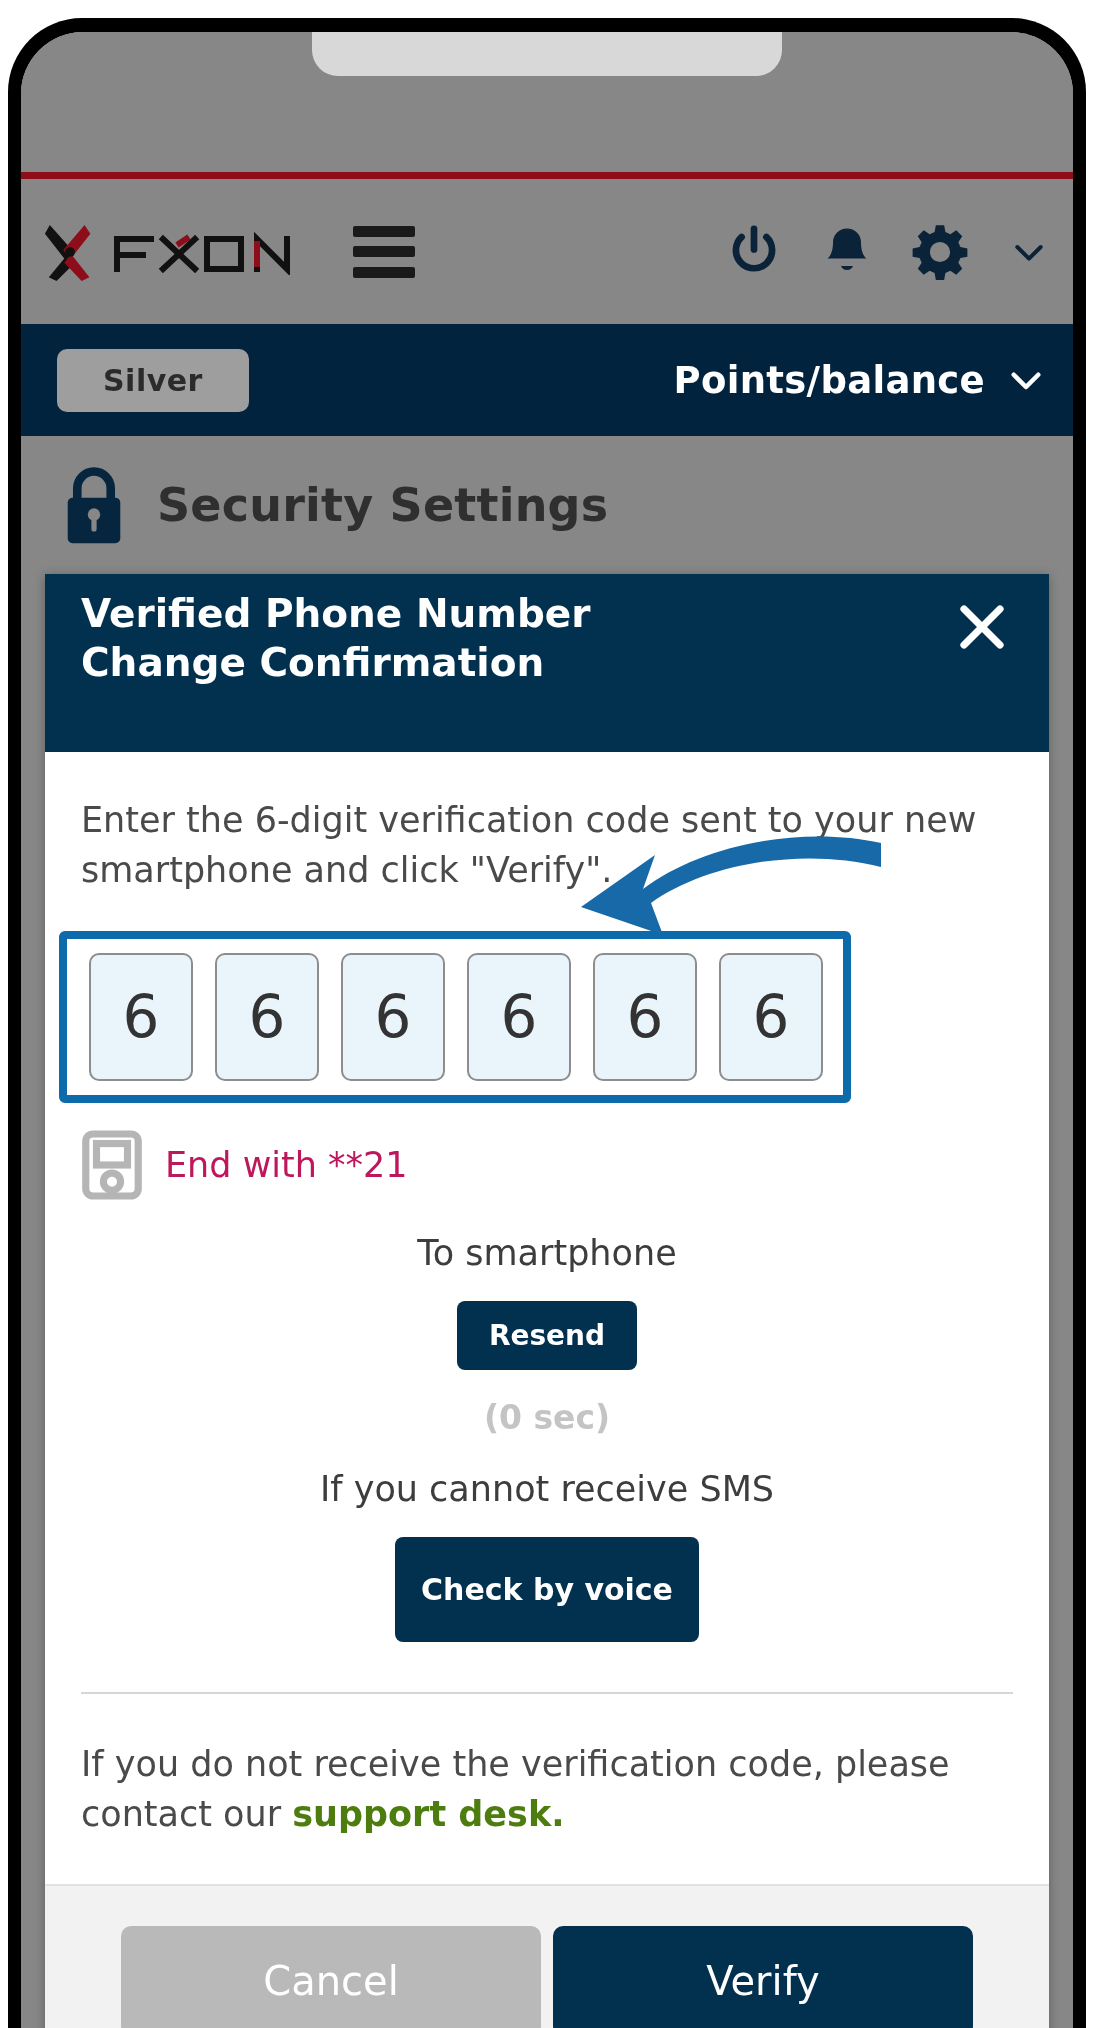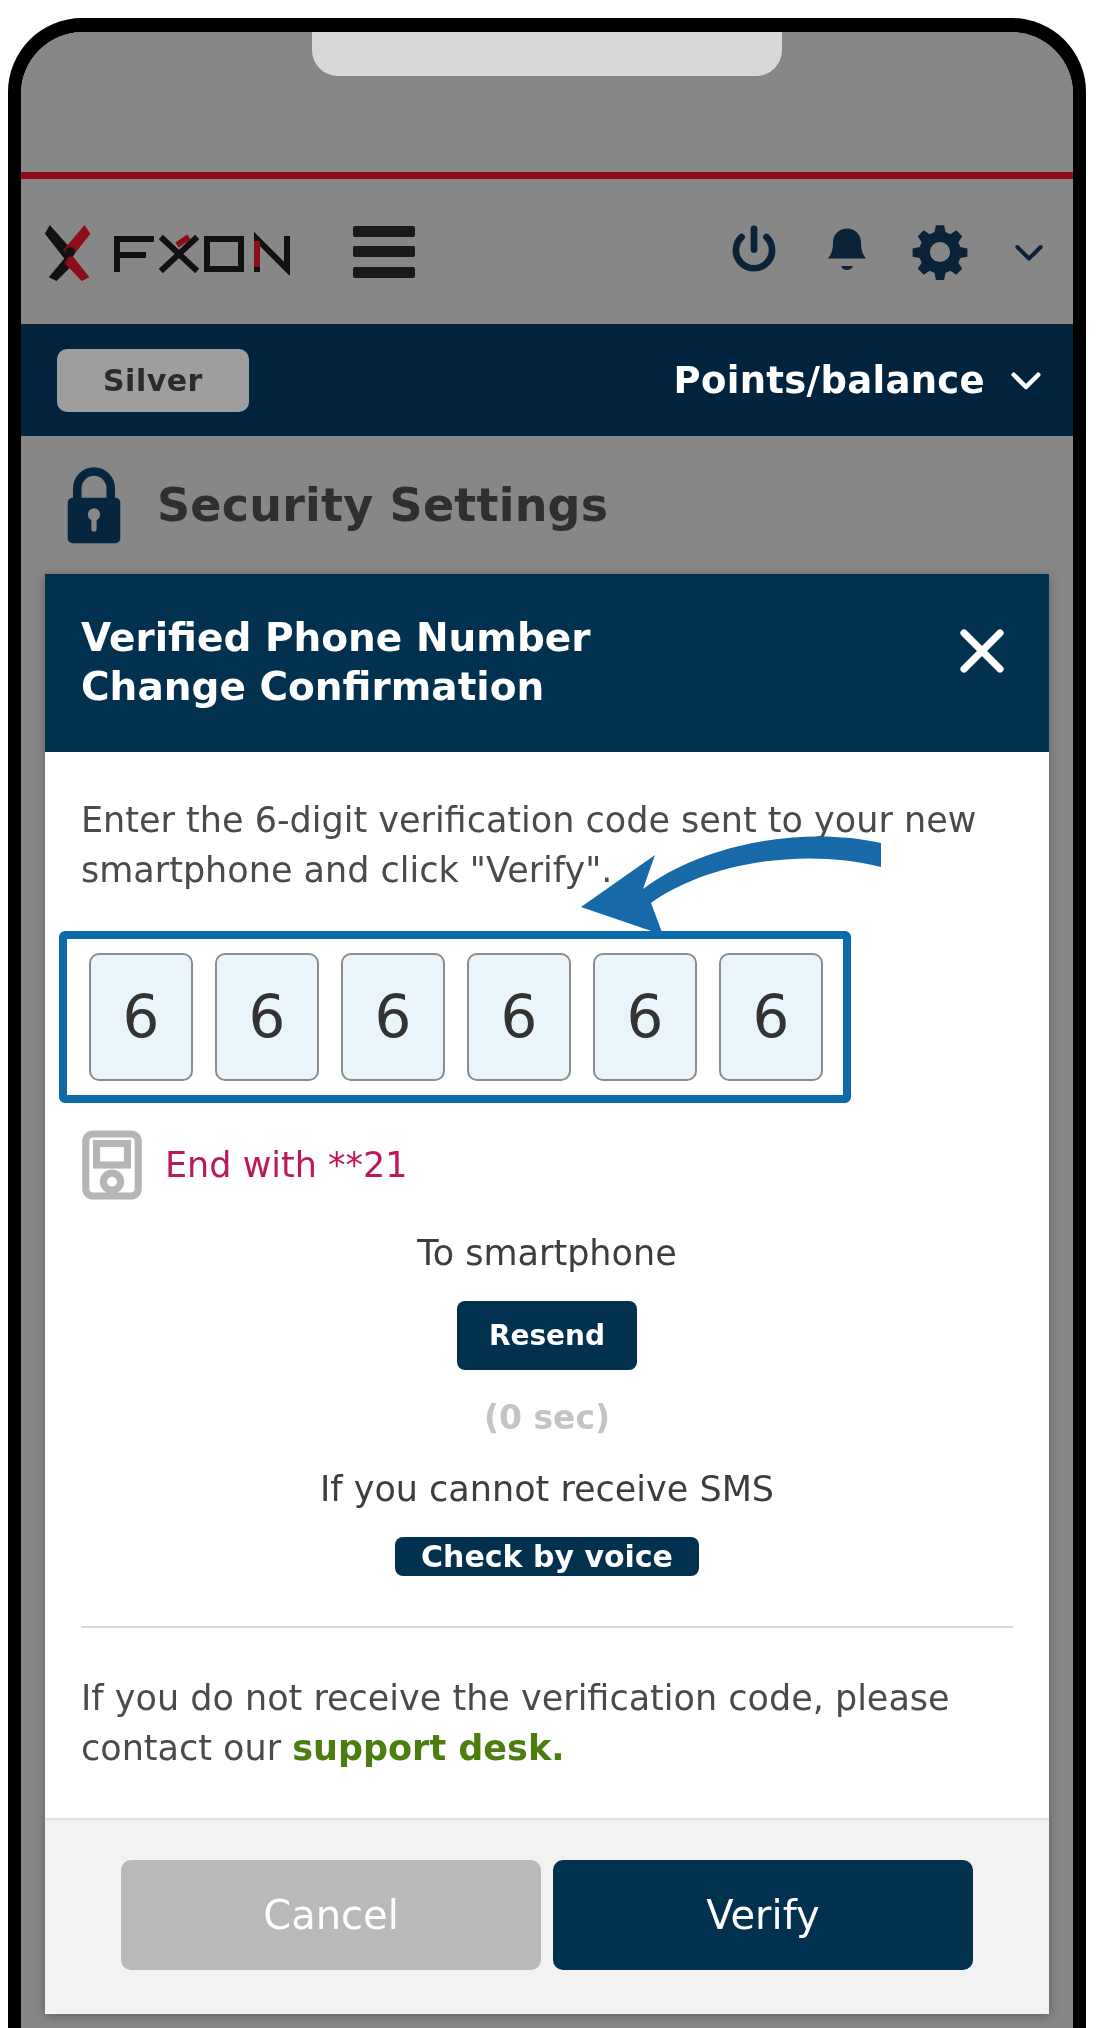--- a/index.html
+++ b/index.html
@@ -121,21 +121,21 @@
   
   .modal {
     position: relative;
     margin: 0 24px;
     background: #ffffff;
     box-shadow: 0 2px 10px rgba(0,0,0,.3);
     overflow: hidden;
   }
   .modal-header {
     background: #02314f;
-    padding: 40px 34px 40px 36px;
+    padding: 16px 34px 40px 36px;
     display: flex;
     align-items: flex-start;
     min-height: 178px;
   }
   .modal-title {
     color: #ffffff;
     font-size: 39px;
     font-weight: bold;
     line-height: 1.25;
     max-width: 680px;
@@ -206,21 +206,21 @@
     background: #02314f;
     color: #ffffff;
     border: none;
     border-radius: 8px;
     font-size: 28px;
     font-weight: bold;
     padding: 18px 32px;
     cursor: pointer;
     font-family: inherit;
   }
-  .pill-btn.voice { font-size: 30px; padding: 2px 26px; }
+  .pill-btn.voice { font-size: 30px; padding: 35px 26px; }
   .timer-text {
     font-size: 33px;
     font-weight: bold;
     color: #c4c4c4;
   }
 
   .divider {
     height: 2px;
     background: #d6d6d6;
     margin: 50px 0 46px 0;

